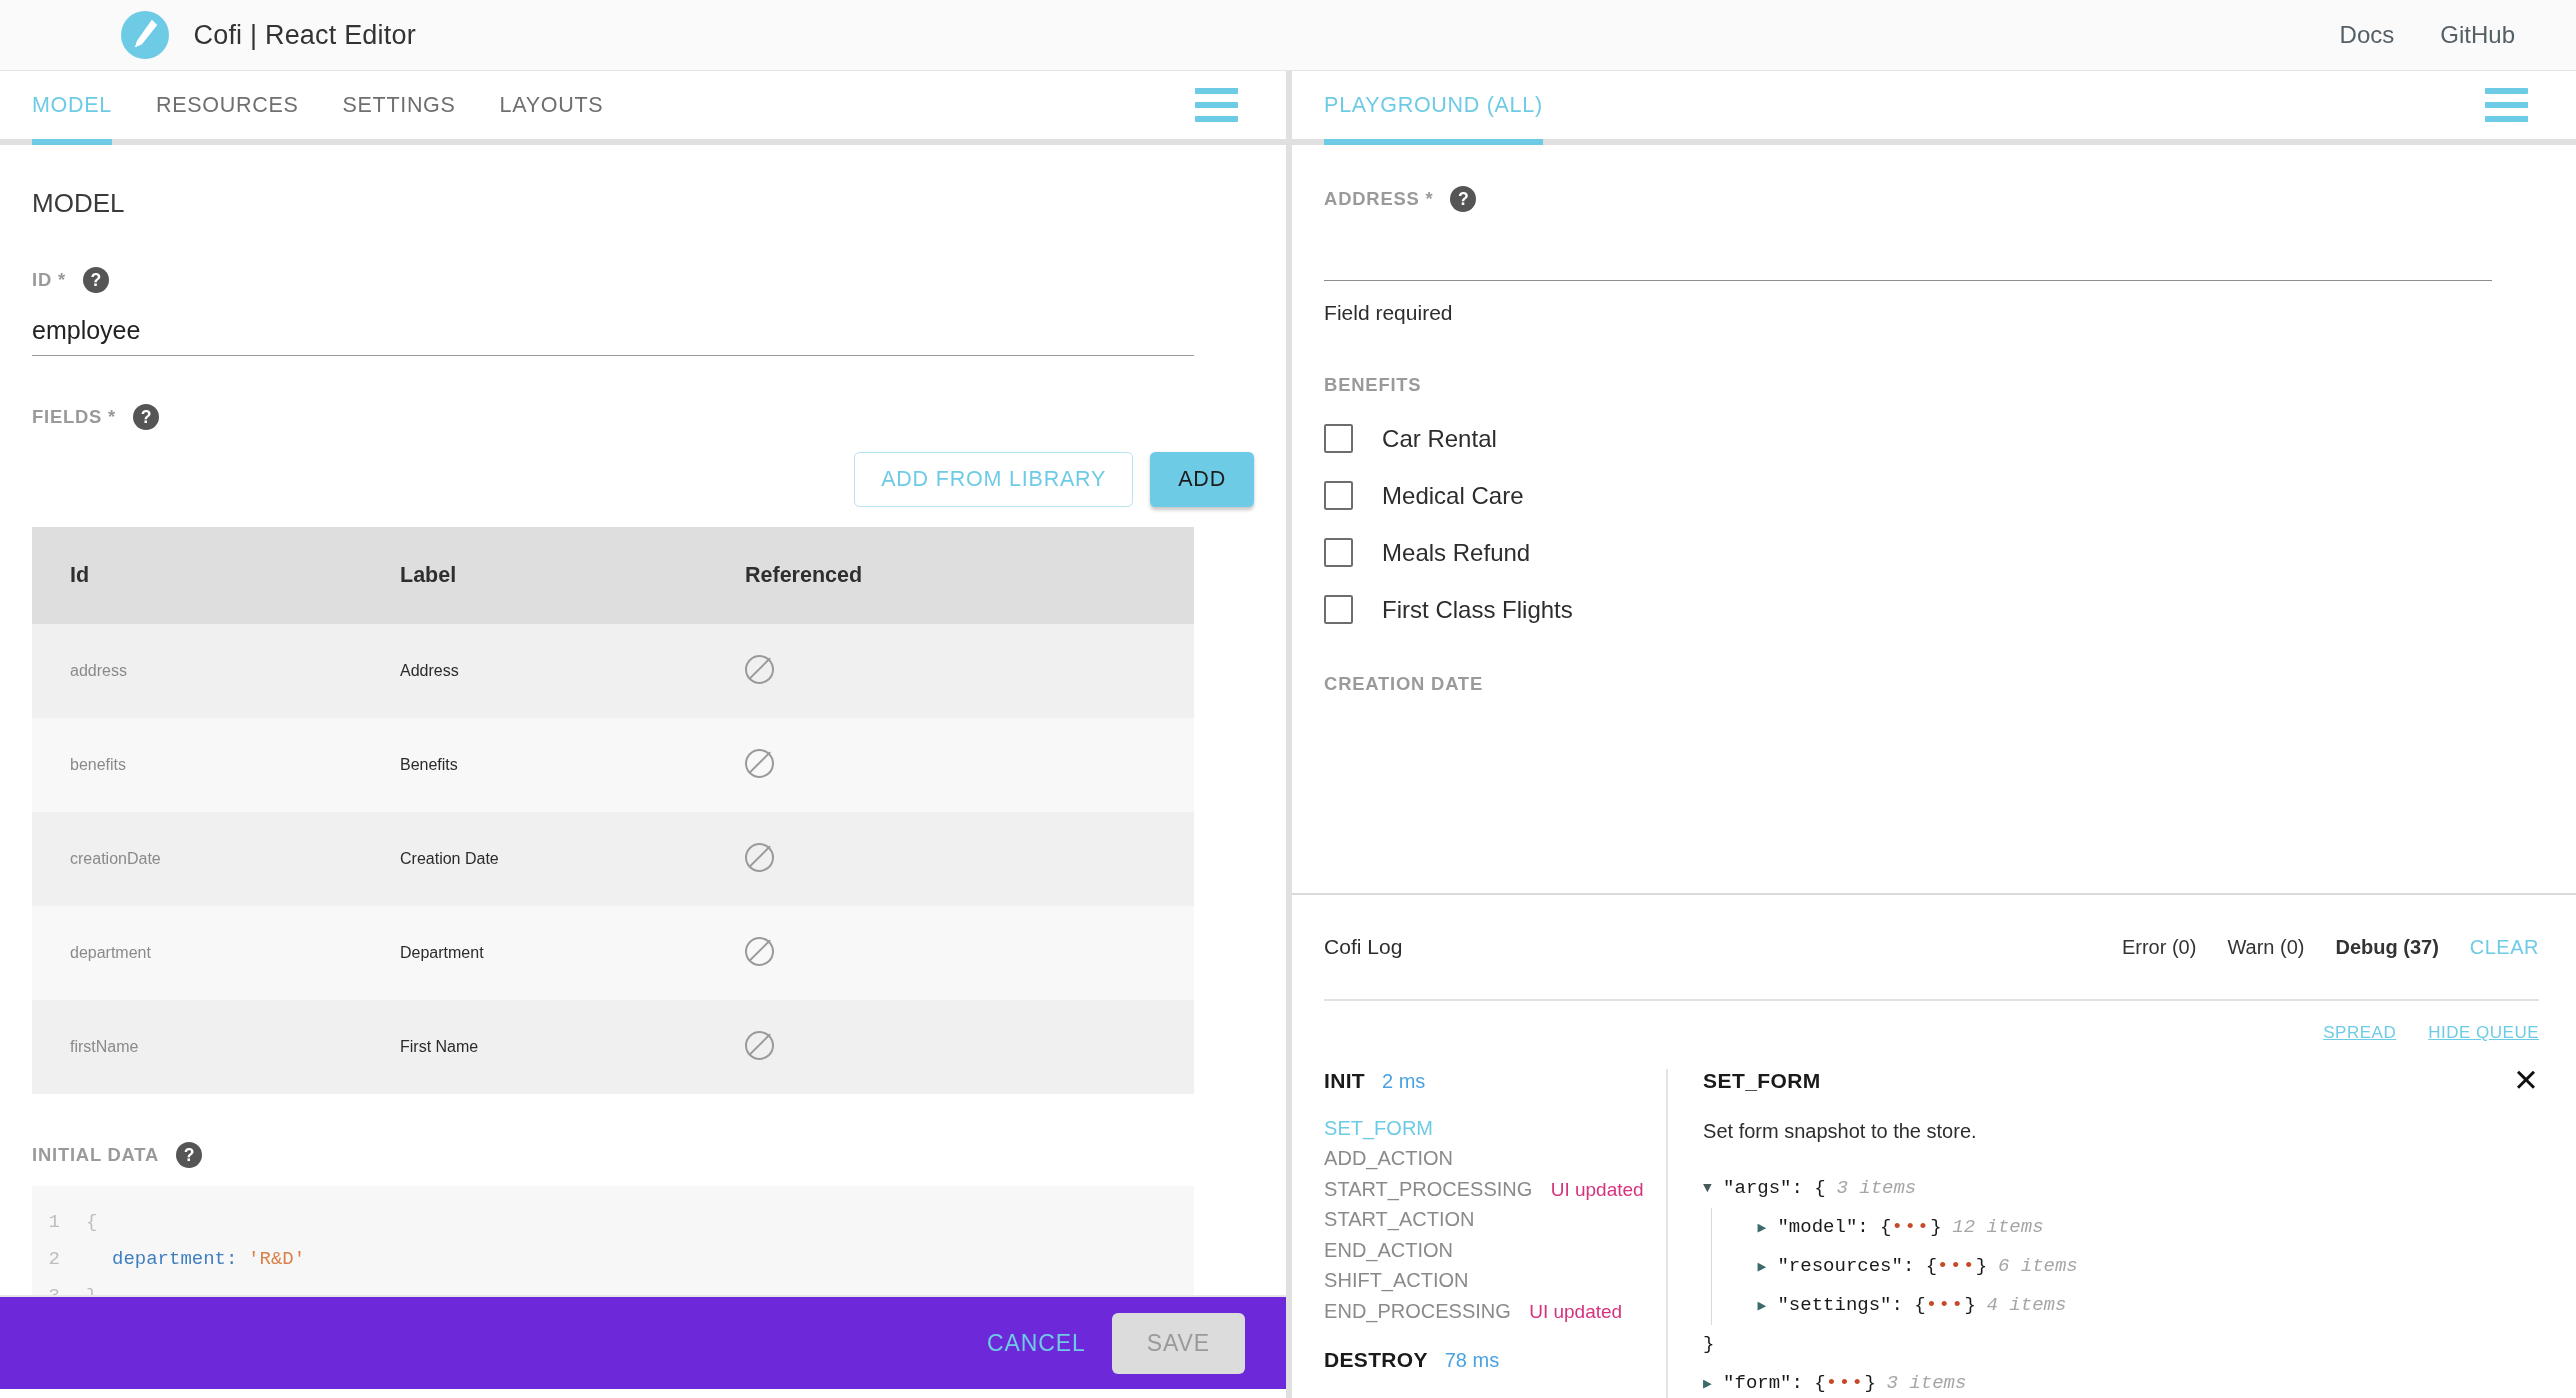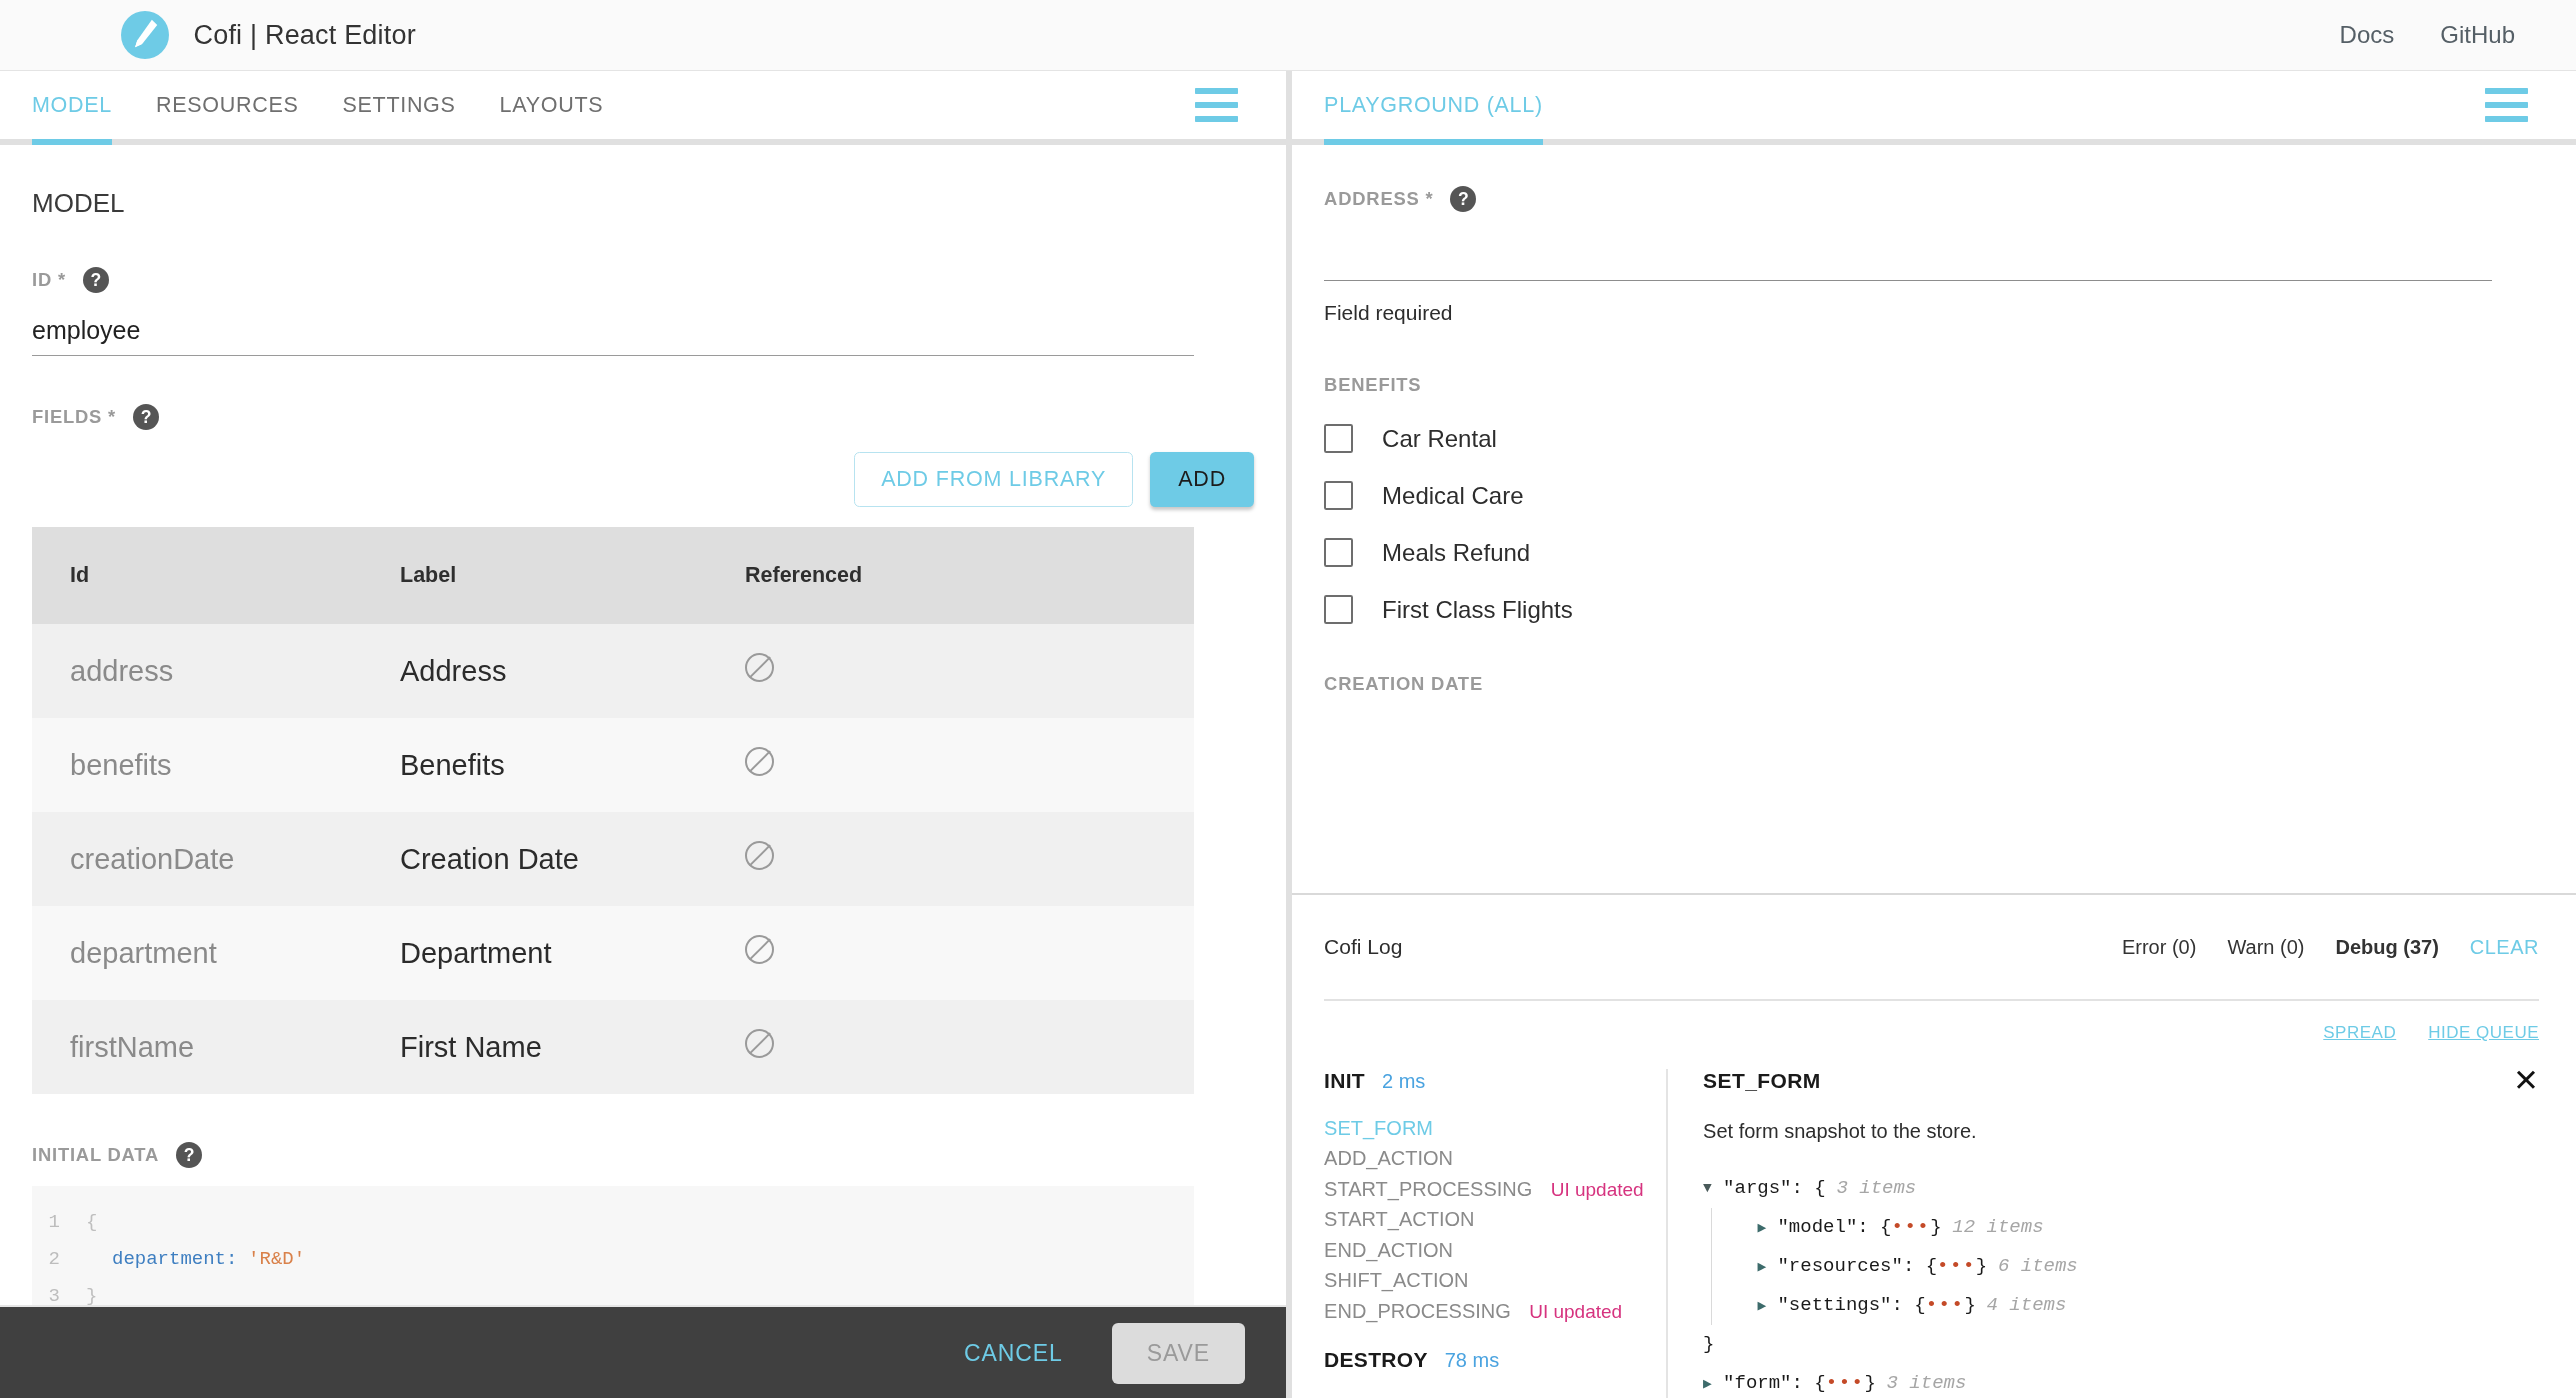--- a/index.html
+++ b/index.html
@@ -98,21 +98,21 @@
   
   .tbl { margin: 20px 32px 0 32px; width: 1162px; border-collapse: collapse; }
   .tbl thead th {
     background: #dedede; text-align: left; font-size: 21.5px; color: #2f2f2f;
     font-weight: bold; padding: 32px 0 32px 0; height: 97px; vertical-align: middle;
   }
   .tbl th.c-id, .tbl td.c-id { width: 368px; padding-left: 38px; }
   .tbl th.c-label, .tbl td.c-label { width: 345px; }
   .tbl th.c-ref, .tbl td.c-ref { width: 449px; }
   .tbl tbody td {
-    font-size: 29px; height: 94px; vertical-align: middle; padding: 0;
+    font-size: 16px; height: 94px; vertical-align: middle; padding: 0;
   }
   .tbl tbody tr:nth-child(odd)  { background: #f0f0f0; }
   .tbl tbody tr:nth-child(even) { background: #f8f8f8; }
   .cell-id { color: #8a8a8a; }
   .cell-label { color: #2b2b2b; }
   .block-icon {
     display: inline-block; width: 29px; height: 29px; border-radius: 50%;
     border: 2.3px solid #9a9a9a; position: relative;
   }
   .block-icon::after {
@@ -128,24 +128,24 @@
     background: #f7f7f7; padding: 17px 0 0 0; overflow: hidden;
   }
   .code-line { display: flex; font-family: "Liberation Mono", monospace; font-size: 19px; height: 37px; align-items: center; }
   .ln { width: 54px; text-align: right; color: #bdbdbd; padding-right: 26px; }
   .tok-brace { color: #bfbfbf; }
   .tok-key { color: #3f7fc1; }
   .tok-str { color: #d9814a; }
 
   
   .left-footer {
-    position: absolute; bottom: 0; left: 0; width: 1286px; height: 94px;
-    background: #404040; border-top: 2.3px solid #e6e6e6;
+    position: absolute; bottom: 10px; left: 0; width: 1286px; height: 94px;
+    background: #6d28d9; border-top: 2.3px solid #e6e6e6;
     display: flex; align-items: center; justify-content: flex-end;
-    padding-right: 41px; gap: 49px;
+    padding-right: 41px; gap: 26px;
   }
   .btn-text {
     background: transparent; border: none; color: #6ecbe6;
     font-size: 23px; letter-spacing: 0.9px; cursor: pointer;
     font-family: "Liberation Sans", sans-serif;
   }
   .btn-disabled {
     background: #dcdcdc; border: none; color: #9a9a9a;
     font-size: 23px; letter-spacing: 0.9px; border-radius: 6.1px;
     padding: 17px 35px; cursor: default;

